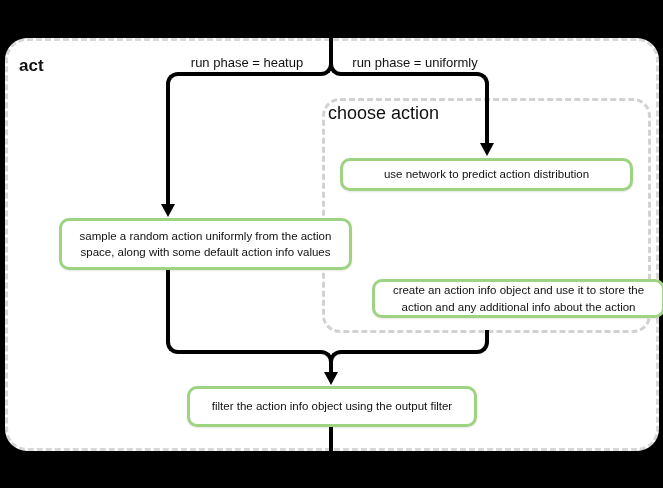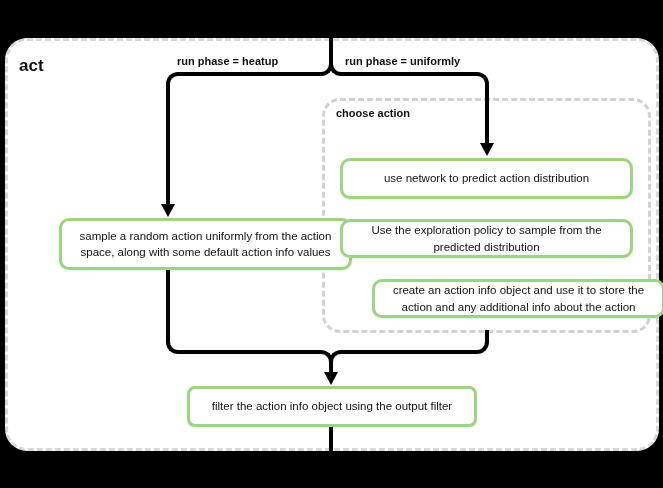--- a/index.html
+++ b/index.html
@@ -29,44 +29,45 @@
     position: absolute;
     left: 19px; top: 56px;
     font-size: 17px;
     font-weight: bold;
     color: var(--text, #111);
   }
   .branch-label {
     position: absolute;
     top: 55px;
     width: 140px;
-    font-size: 11px;
-    font-weight: bold;
+    text-align: center;
+    font-size: 13px;
+    font-weight: normal;
     color: var(--text, #111);
     white-space: nowrap;
   }
   .branch-label.heatup   { left: 177px; }
   .branch-label.training { left: 345px; }
 
   
   .choose-box {
     position: absolute;
     left: 322px; top: 98px;
     width: 329px; height: 235px;
     box-sizing: border-box;
     border: 3px dashed var(--group-border, #d2d2d2);
     border-radius: 18px;
     background: var(--canvas, #fff);
   }
   .choose-label {
     position: absolute;
-    left: 336px; top: 103px;
+    left: 328px; top: 103px;
     width: 112px;
-    font-size: 11px;
-    font-weight: bold;
+    font-size: 18px;
+    font-weight: normal;
     line-height: 21px;
     color: var(--text, #111);
   }
 
   
   .hline, .vline, .corner { position: absolute; box-sizing: border-box; }
   .hline { height: 4px; background: var(--line, #000); }
   .vline { width: 4px;  background: var(--line, #000); }
   .corner { border: 0 solid var(--line, #000); background: transparent; }
 
@@ -89,24 +90,24 @@
     align-items: center;
     justify-content: center;
     text-align: center;
     font-size: 11.5px;
     line-height: 1.4;
     color: var(--text, #111);
     padding: 2px 6px;
     box-shadow: 0 1px 2px rgba(0,0,0,0.10);
   }
   .node.sample  { left: 20px;  top: 218px; width: 293px; height: 52px; margin-left: 39px; }
-  .node.predict { left: 340px; top: 158px; width: 293px; height: 41px; }
+  .node.predict { left: 340px; top: 158px; width: 293px; height: 33px; }
   .node.explore { left: 340px; top: 219px; width: 293px; height: 39px; }
   .node.create  { left: 340px; top: 279px; width: 293px; height: 39px; padding: 2px 4px; margin-left: 32px; }
-  .node.filter  { left: 187px; top: 386px; width: 290px; height: 41px; border-radius: 8px; }
+  .node.filter  { left: 187px; top: 386px; width: 290px; height: 41px; }
 </style>
 </head>
 <body>
 
 <div id="stage">
 
   <div class="canvas"></div>
 
   <div class="act-title">act</div>
 
@@ -141,17 +142,16 @@
 
   <div class="corner" style="left:319px; top:350px; width:14px; height:22px; border-top-width:4px; border-right-width:4px; border-top-right-radius:12px;"></div>
   <div class="corner" style="left:329px; top:350px; width:14px; height:22px; border-top-width:4px; border-left-width:4px; border-top-left-radius:12px;"></div>
   <div class="vline" style="left:329px; top:368px; height:7px;"></div>
   <div class="arrowhead" style="left:324px; top:372px;"></div>
 
   <div class="vline" style="left:329px; top:426px; height:25px;"></div>
 
   <div class="node sample">sample a random action uniformly from the action space, along with some default action info values</div>
   <div class="node predict">use network to predict action distribution</div>
-  <div class="node explore">Use the exploration policy to sample from the predicted distribution</div>
   <div class="node create">create an action info object and use it to store the action and any additional info about the action</div>
   <div class="node filter">filter the action info object using the output filter</div>
 
 </div>
 
 </body></html>

